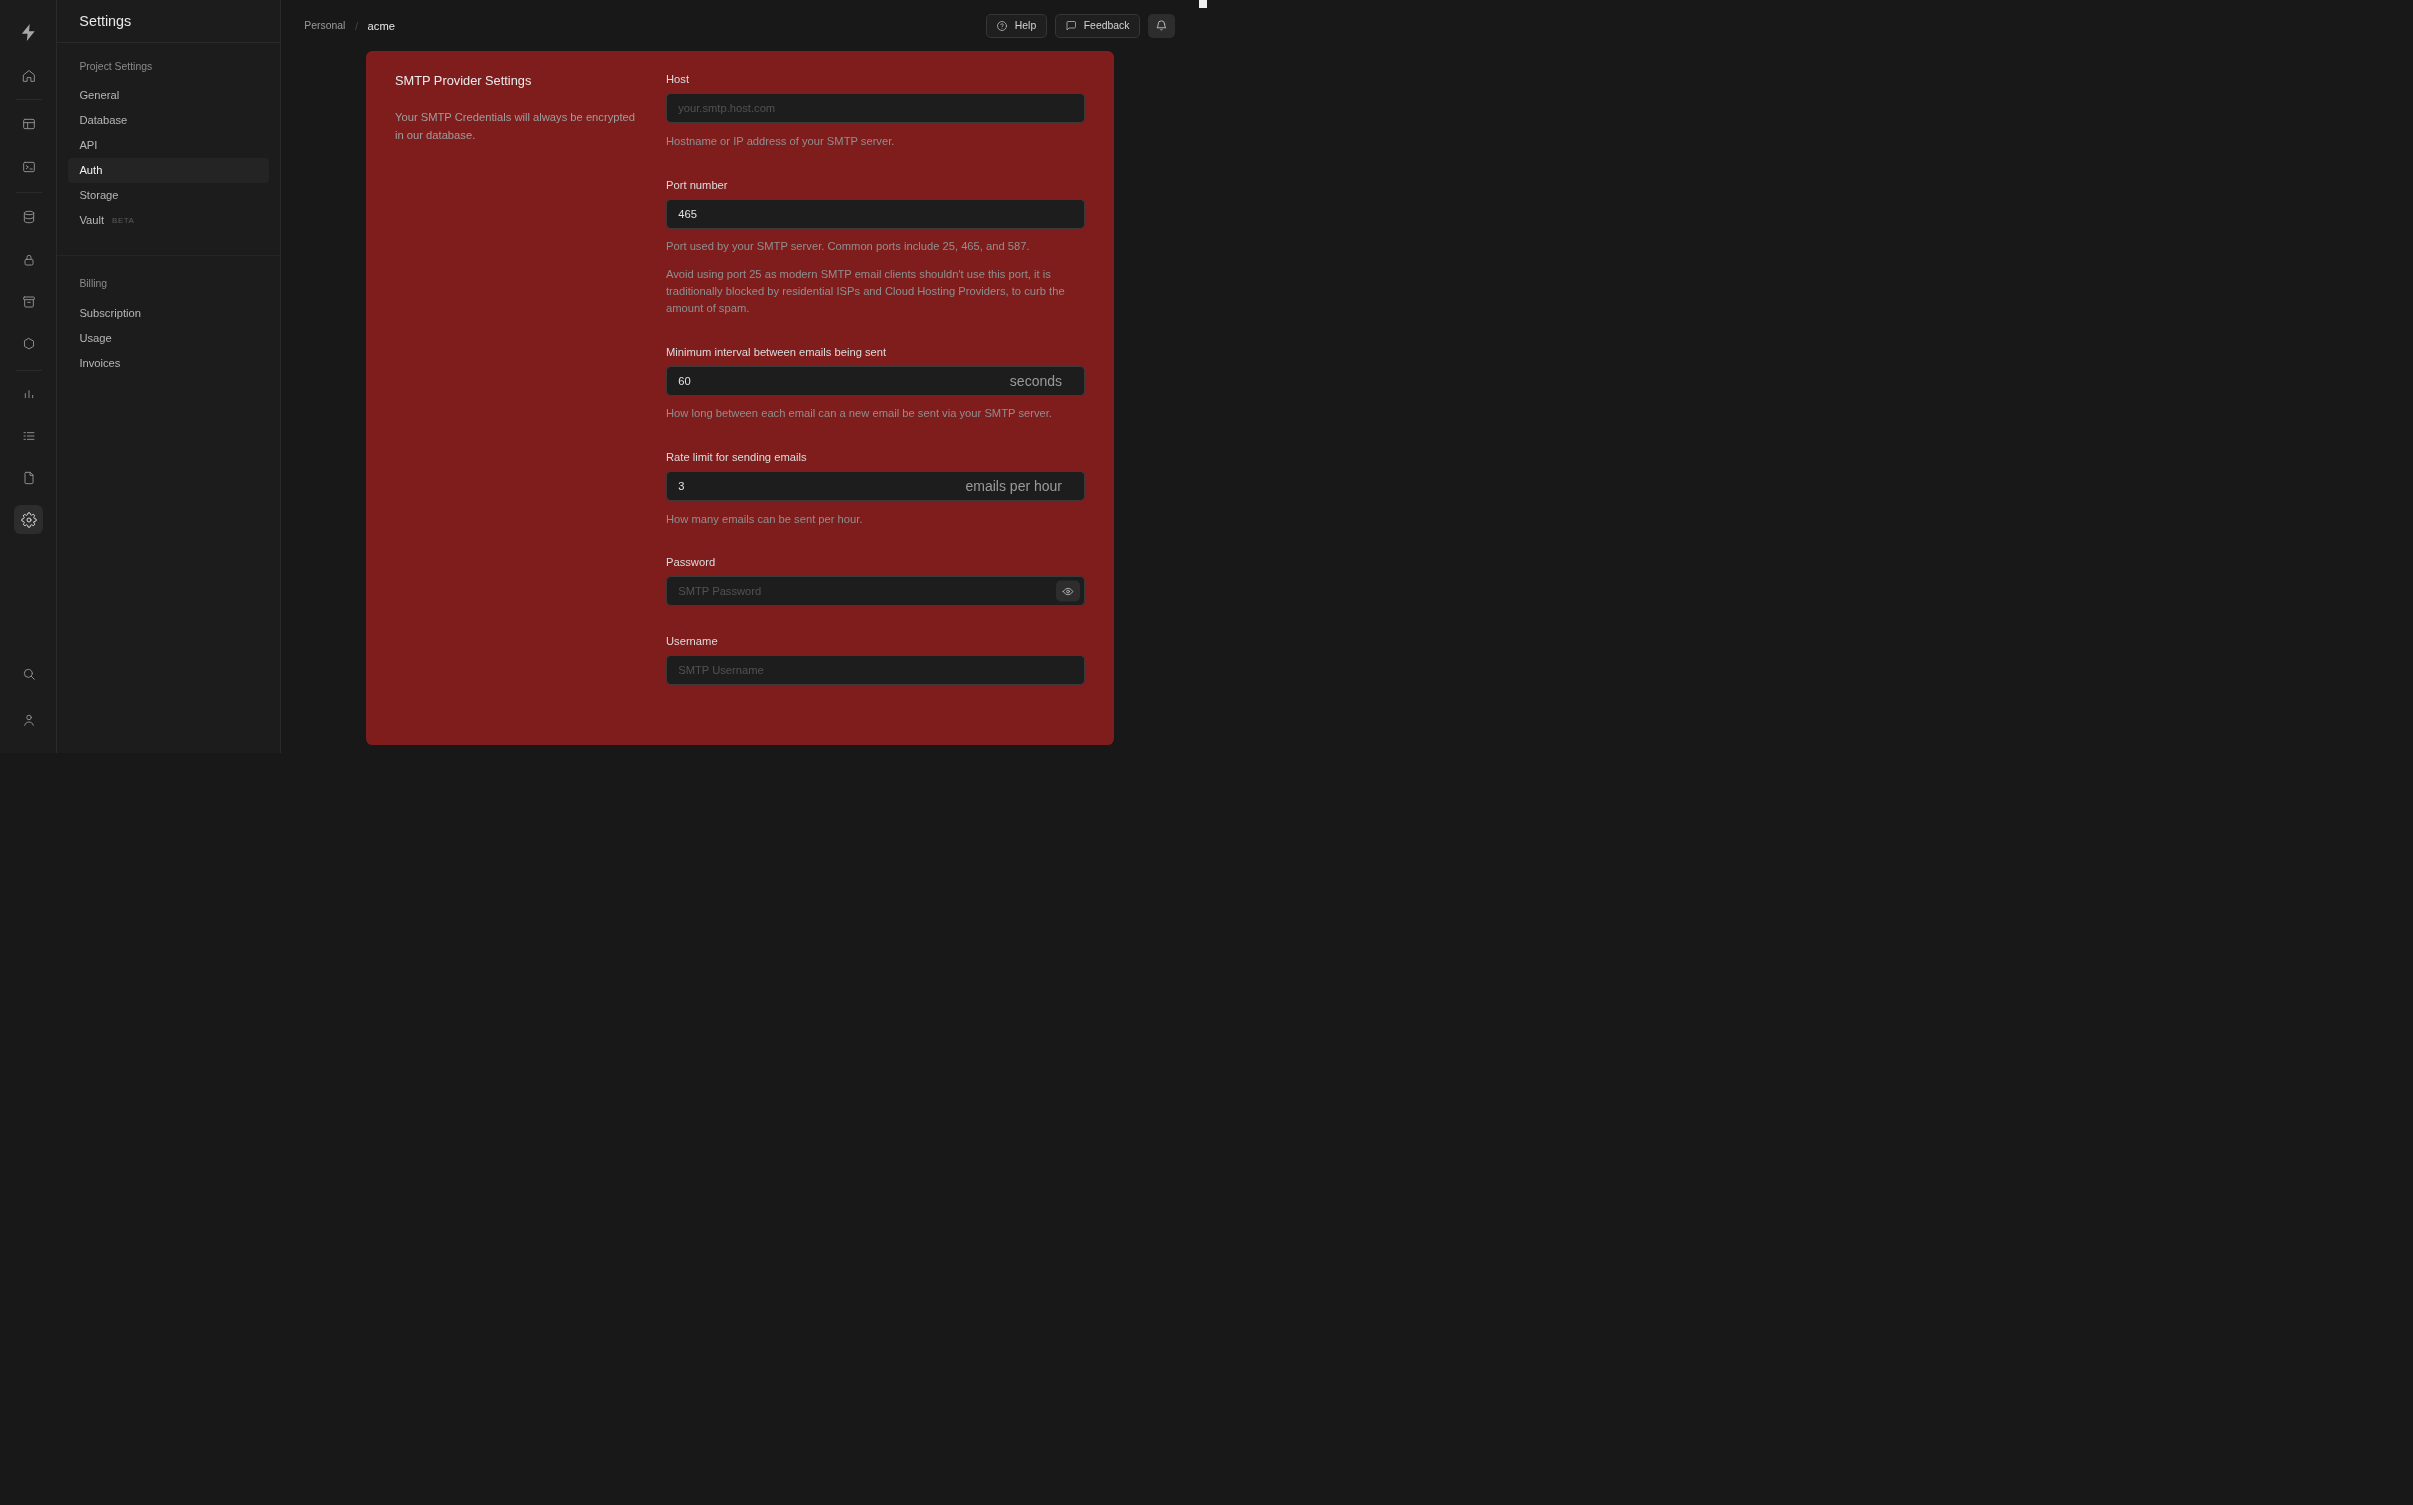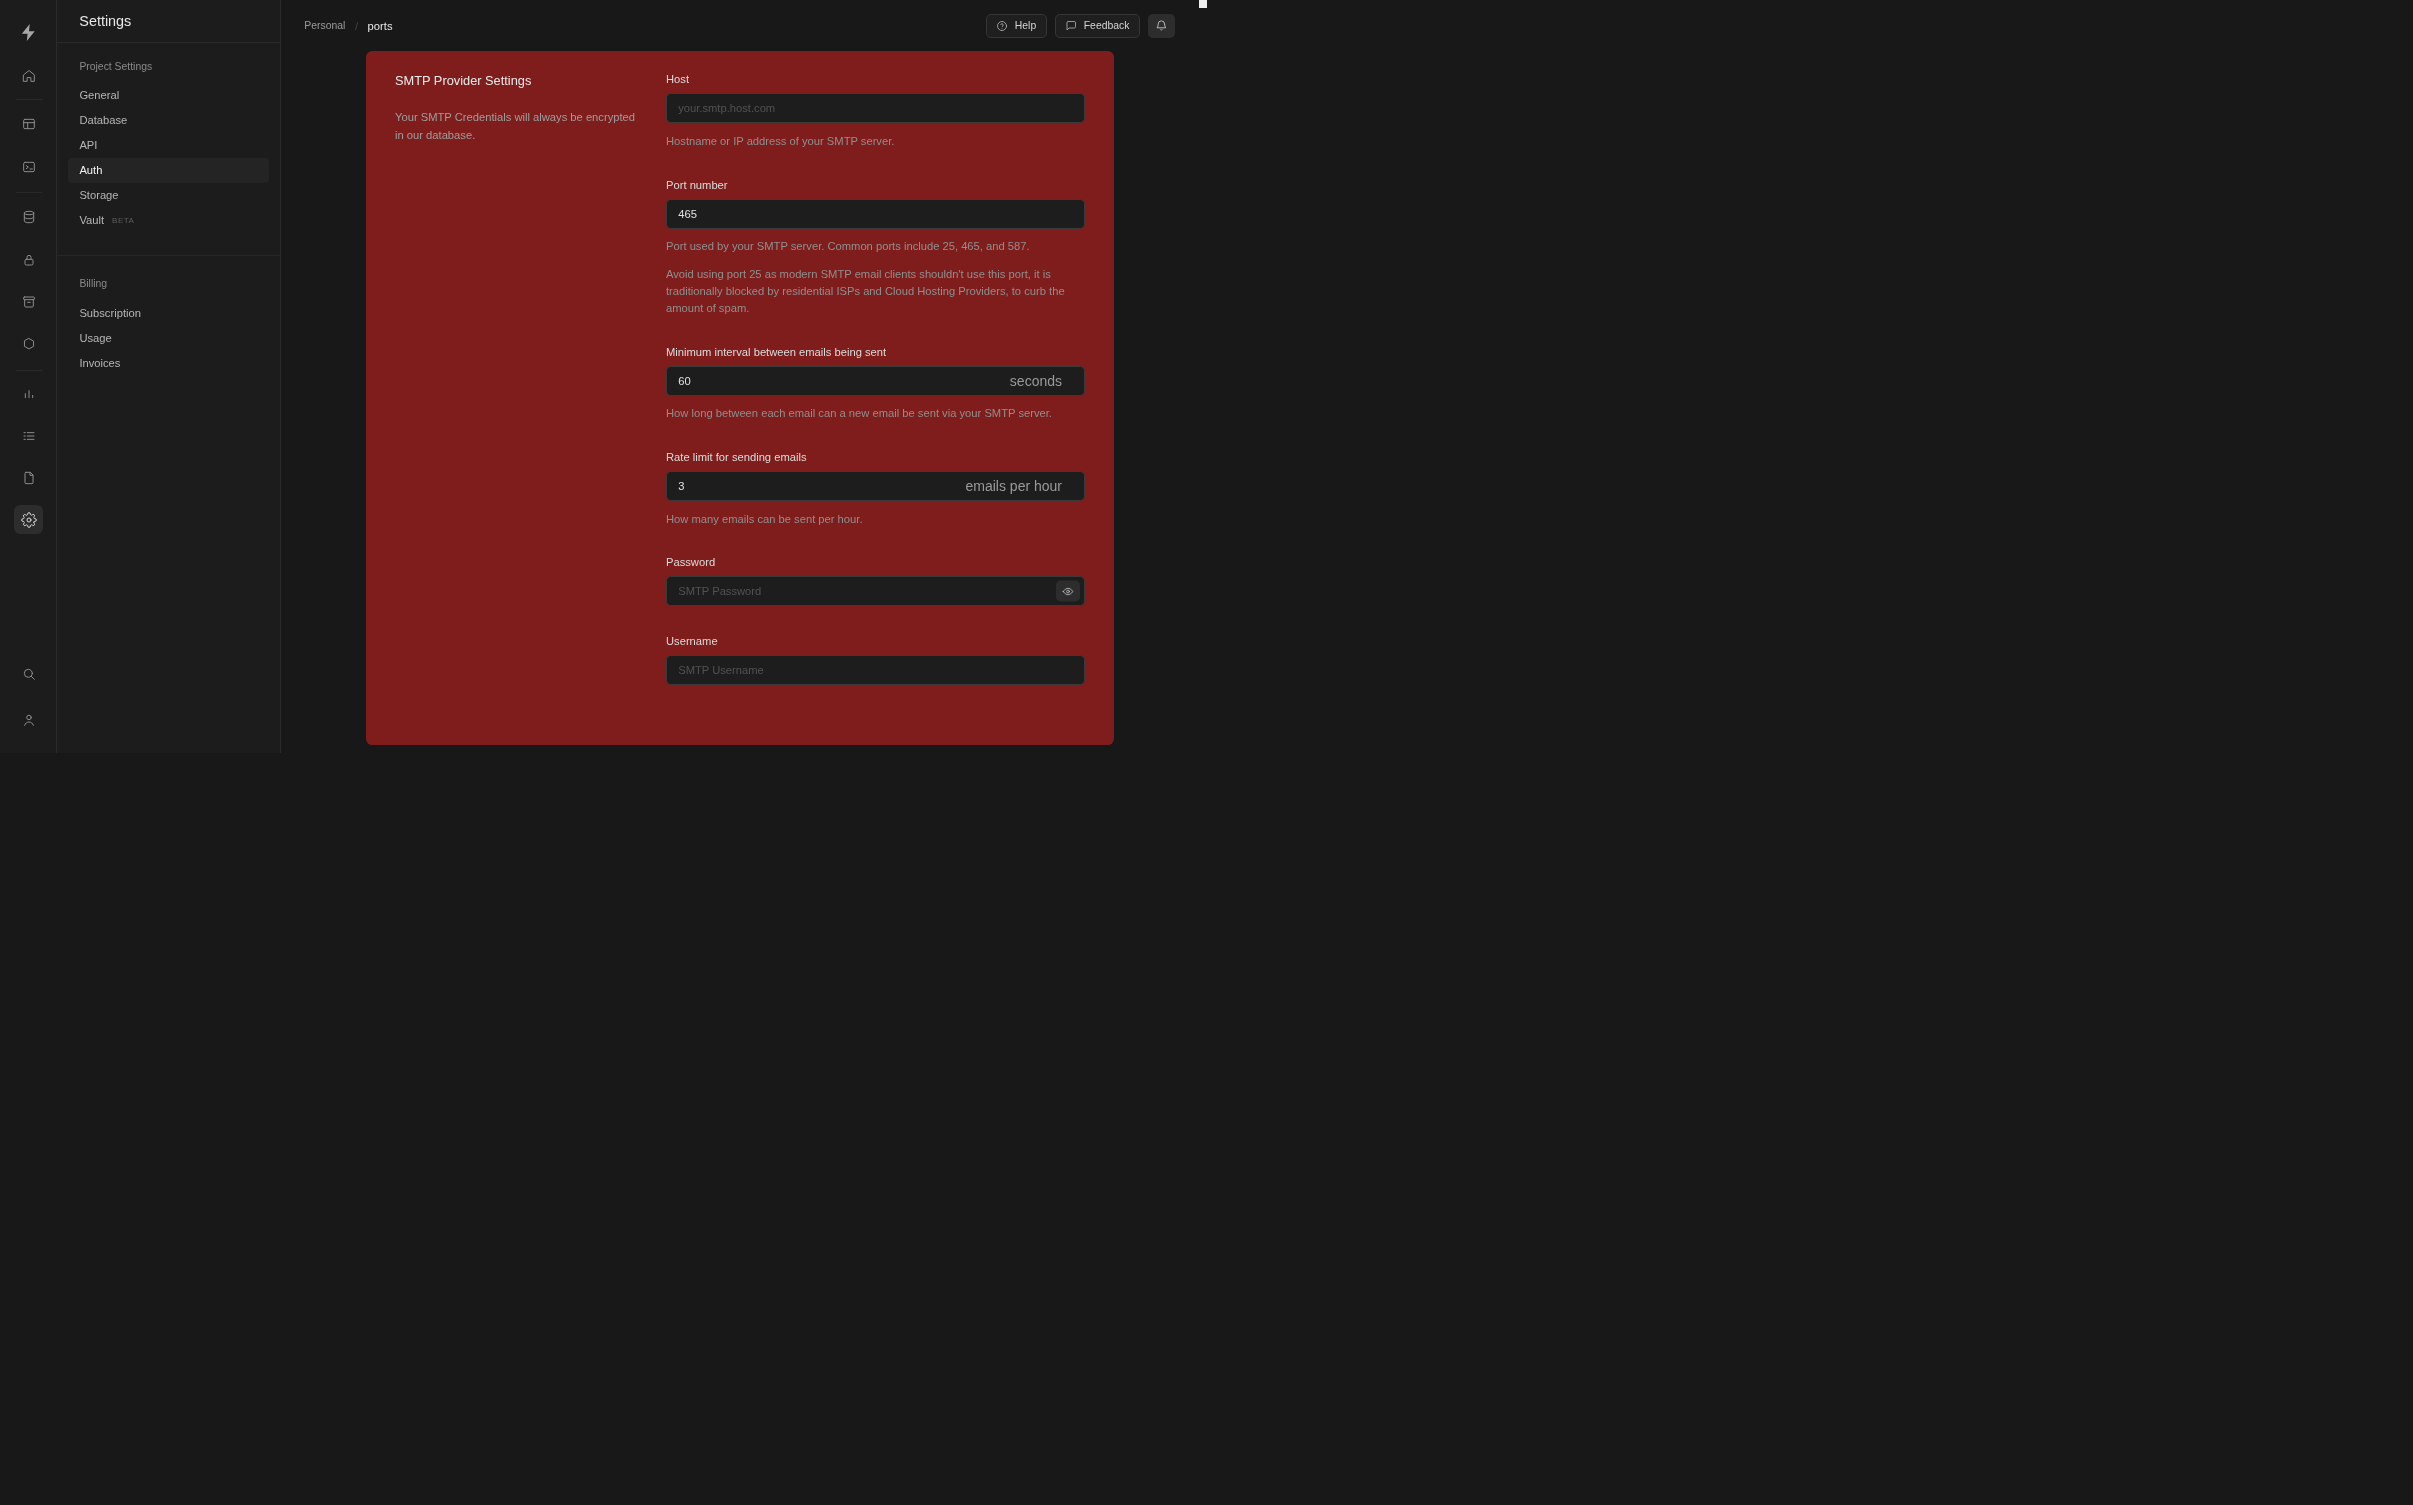--- a/index.html
+++ b/index.html
@@ -245,21 +245,21 @@
     <div class="nav-item">
         <span>Invoices</span>
       </div>
   </div>
 </aside>
 
 <header class="topbar">
   <div class="breadcrumb">
     <span class="crumb-org">Personal</span>
     <span class="crumb-sep">/</span>
-    <span class="crumb-project">ports</span>
+    <span class="crumb-project">acme</span>
   </div>
   <div class="topbar-actions">
     <button class="btn">
       <svg viewBox="0 0 24 24">
           <circle cx="12" cy="12" r="9"></circle>
           <path d="M9.5 9.2a2.55 2.55 0 0 1 5 .6c0 1.7-2.5 2.1-2.5 3.5"></path>
           <path d="M12 16.8h.01"></path>
         </svg>
       <span>Help</span>
     </button>

